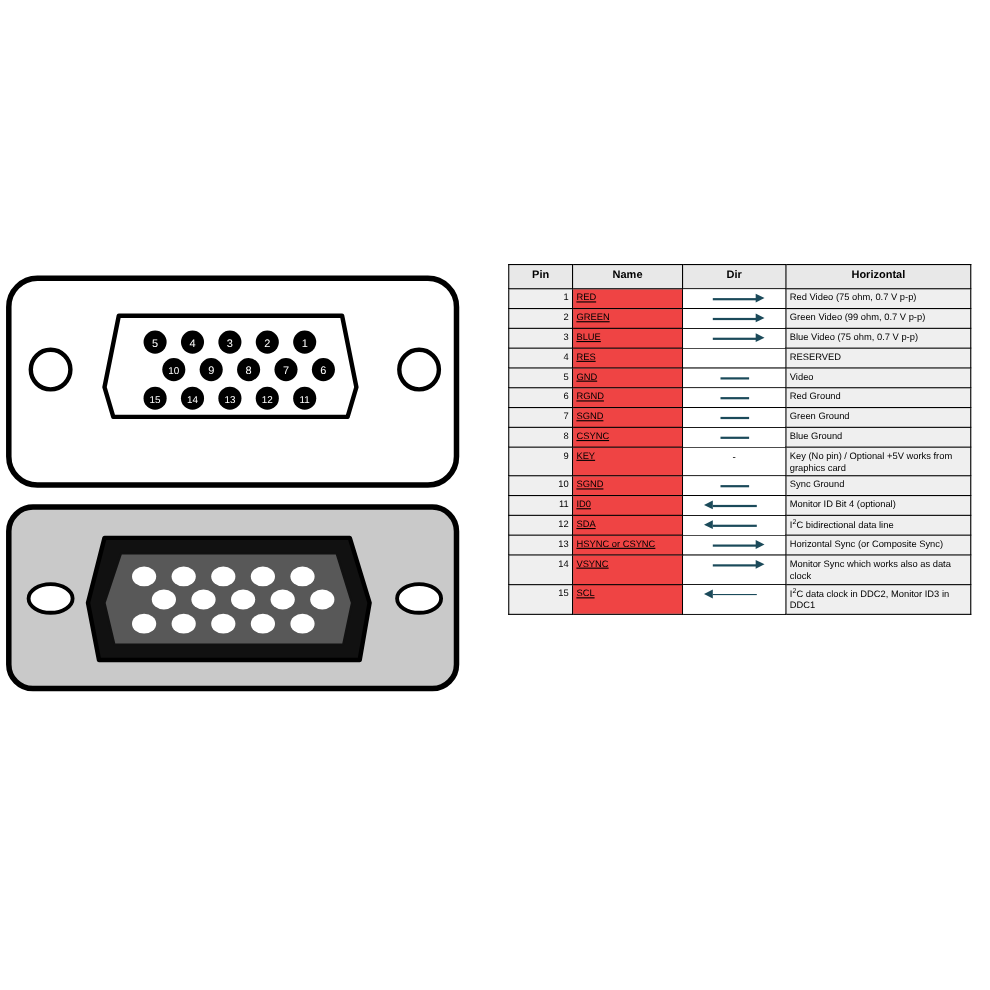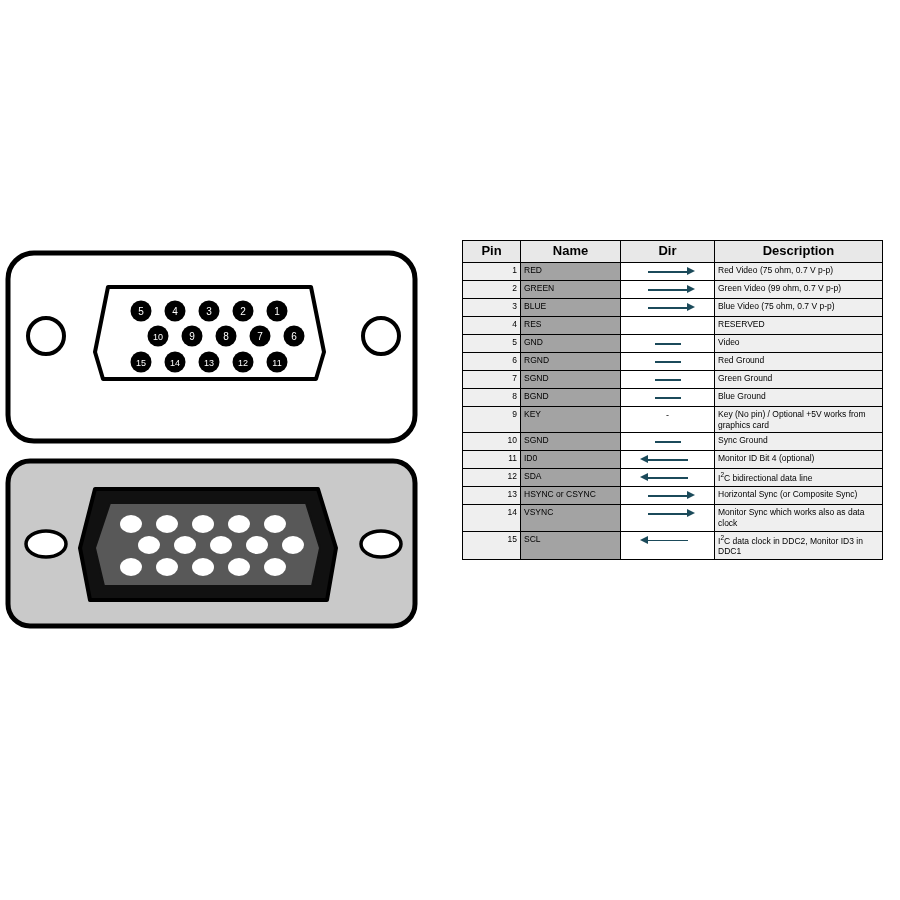--- a/index.html
+++ b/index.html
@@ -46,38 +46,39 @@
     padding: 2px 3px;
     color: #000000;
     vertical-align: top;
     height: 18px;
     box-sizing: border-box;
   }
   table.pinout thead th {
     background: #e8e8e8;
     text-align: center;
     font-weight: bold;
-    font-size: 13px;
+    font-size: 10px;
     height: 22px;
     vertical-align: middle;
   }
   col.c-pin   { width: 58px; }
   col.c-name  { width: 100px; }
   col.c-dir   { width: 94px; }
   col.c-desc  { width: 168px; }
 
   td.pin-cell {
     text-align: right;
     background: #efefef;
     padding-right: 4px;
     vertical-align: middle;
   }
   td.name-cell {
-    background: #a3a3a3;
+    background: #ef4444;
     vertical-align: middle;
+    text-decoration: underline;
   }
   td.dir-cell {
     background: #ffffff;
     text-align: center;
     vertical-align: middle;
     position: relative;
   }
   td.desc-cell {
     background: #efefef;
   }
@@ -223,21 +224,21 @@
       <col class="c-pin">
         <col class="c-name">
         <col class="c-dir">
         <col class="c-desc">
     </colgroup>
     <thead>
       <tr>
         <th>Pin</th>
         <th>Name</th>
         <th>Dir</th>
-        <th>Description</th>
+        <th>Horizontal</th>
       </tr>
     </thead>
     <tbody id="pinout-body">
         <tr>
           <td class="pin-cell">1</td>
           <td class="name-cell">RED</td>
           <td class="dir-cell">
             <span class="arrow-wrap arrow-right">
               <span class="arrow-line"></span>
               <span class="arrow-head"></span>
@@ -300,21 +301,21 @@
           <td class="name-cell">SGND</td>
           <td class="dir-cell">
             <span class="arrow-wrap arrow-bar">
               <span class="arrow-line"></span>
             </span>
           </td>
           <td class="desc-cell">Green Ground</td>
         </tr>
         <tr>
           <td class="pin-cell">8</td>
-          <td class="name-cell">BGND</td>
+          <td class="name-cell">CSYNC</td>
           <td class="dir-cell">
             <span class="arrow-wrap arrow-bar">
               <span class="arrow-line"></span>
             </span>
           </td>
           <td class="desc-cell">Blue Ground</td>
         </tr>
         <tr>
           <td class="pin-cell">9</td>
           <td class="name-cell">KEY</td>

